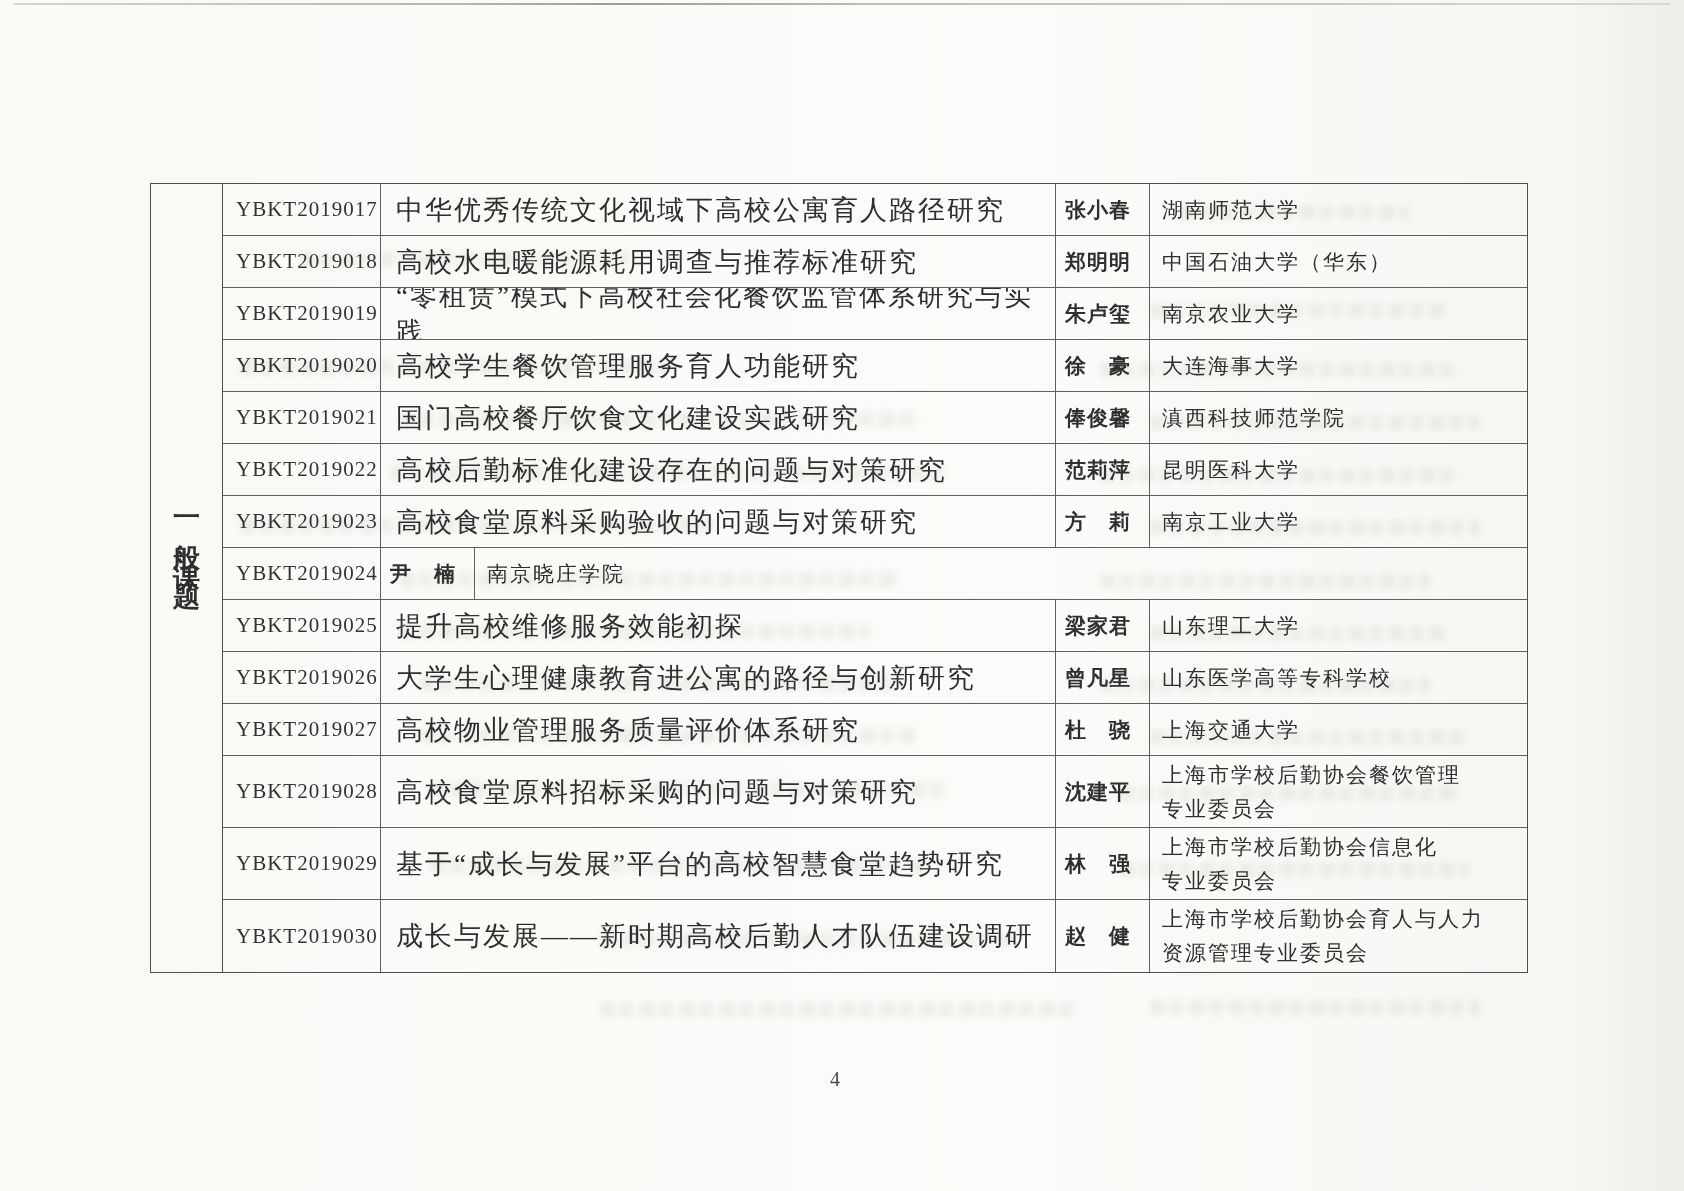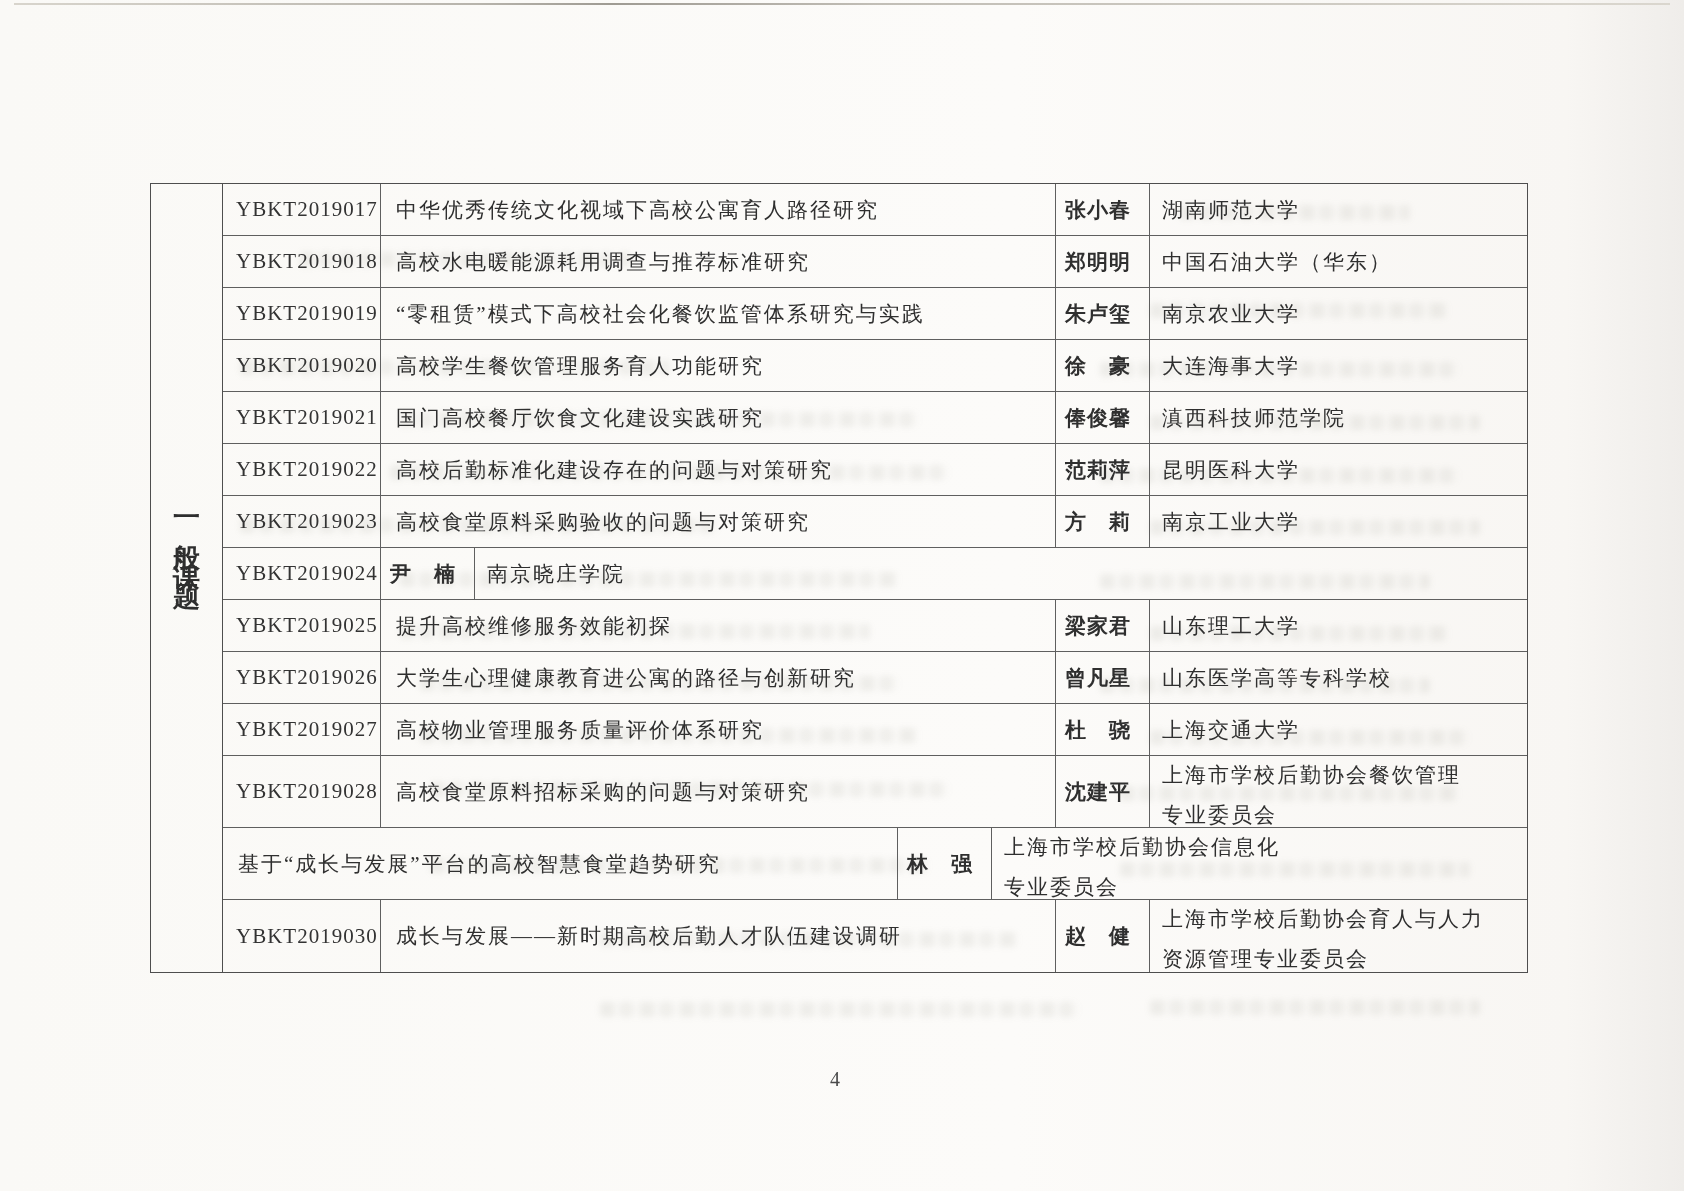--- a/index.html
+++ b/index.html
@@ -45,28 +45,28 @@
   .rows { flex:1 1 auto; display:flex; flex-direction:column; overflow:hidden; }
   .row { display:flex; height:52px; flex:0 0 auto; border-bottom:1px solid #5f5f5f; box-sizing:border-box; }
   .row.tall { height:72px; }
   .row:last-child { border-bottom:none; }
   .cell {
     box-sizing:border-box; border-right:1px solid #5f5f5f;
     display:flex; align-items:center; color:#2f2f2f; overflow:hidden;
   }
   .cell:last-child { border-right:none; }
   .cell.code  { width:158px; flex:0 0 158px; padding-left:13px; font-size:21px; letter-spacing:1px; color:#333; }
-  .cell.title { width:675px; flex:0 0 675px; padding-left:15px; font-size:21px; letter-spacing:2px; }
+  .cell.title { width:675px; flex:0 0 675px; padding-left:15px; font-size:27px; letter-spacing:2px; }
   .cell.leader{ width:94px;  flex:0 0 94px;  padding-left:9px;  font-size:21px; letter-spacing:1px;font-weight:bold; }
   .cell.institution {
     width:376px; flex:1 1 auto; padding-left:12px;
     flex-direction:column; align-items:flex-start; justify-content:center;
     font-size:21px; letter-spacing:2px; line-height:34px;
   }
-  .inst-line { display:block; white-space:nowrap;margin-top:6px; }
+  .inst-line { display:block; white-space:nowrap; }
   .page-number {
     position:absolute; left:820px; top:1068px; width:30px; text-align:center;
     font-size:20px; color:#4a4a4a;
   }
 </style>
 </head>
 <body>
 
 <div class="page">
   <div class="scan-top-line"></div>
@@ -287,20 +287,23 @@
     <div class="cell leader">
       <span>沈建平</span>
     </div>
     <div class="cell institution">
       <span class="inst-line">上海市学校后勤协会餐饮管理</span>
       <span class="inst-line">专业委员会</span>
     </div>
   </div>
 
   <div class="row tall">
+    <div class="cell code">
+      <span>YBKT2019029</span>
+    </div>
     <div class="cell title">
       <span>基于“成长与发展”平台的高校智慧食堂趋势研究</span>
     </div>
     <div class="cell leader">
       <span>林　强</span>
     </div>
     <div class="cell institution">
       <span class="inst-line">上海市学校后勤协会信息化</span>
       <span class="inst-line">专业委员会</span>
     </div>

